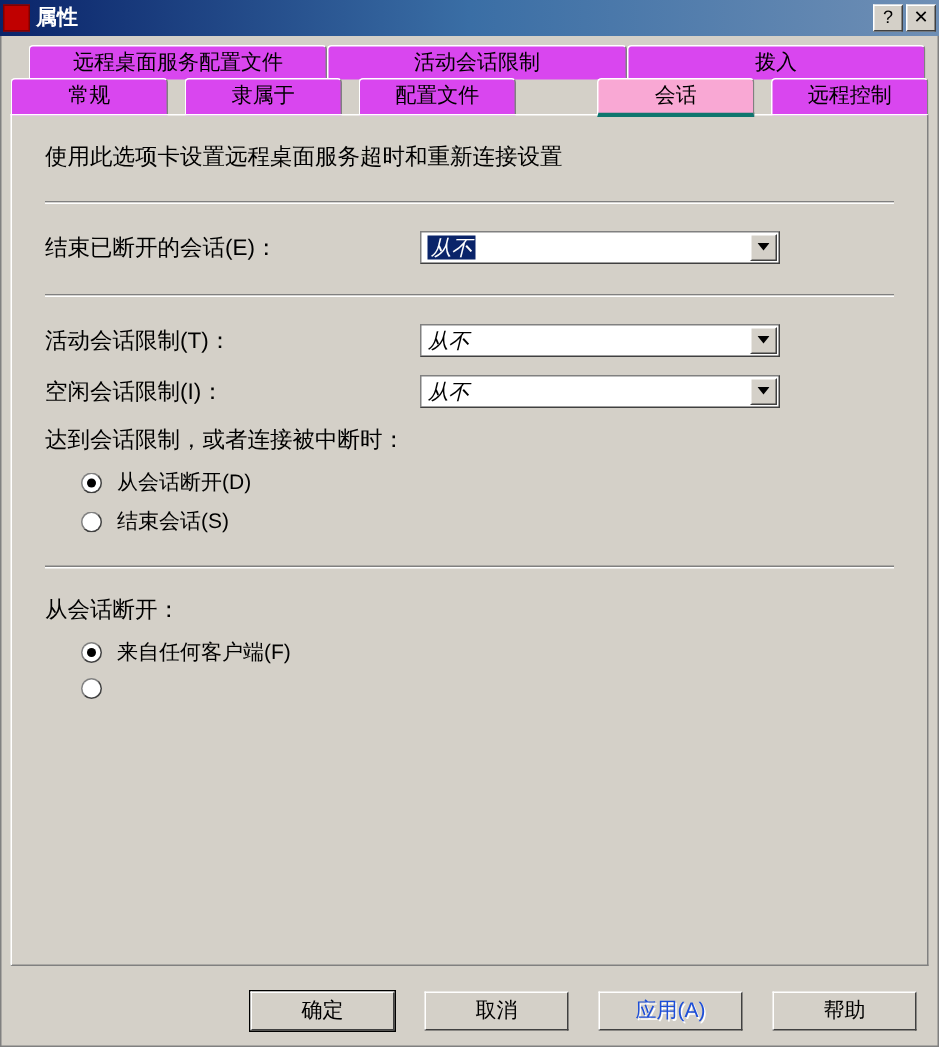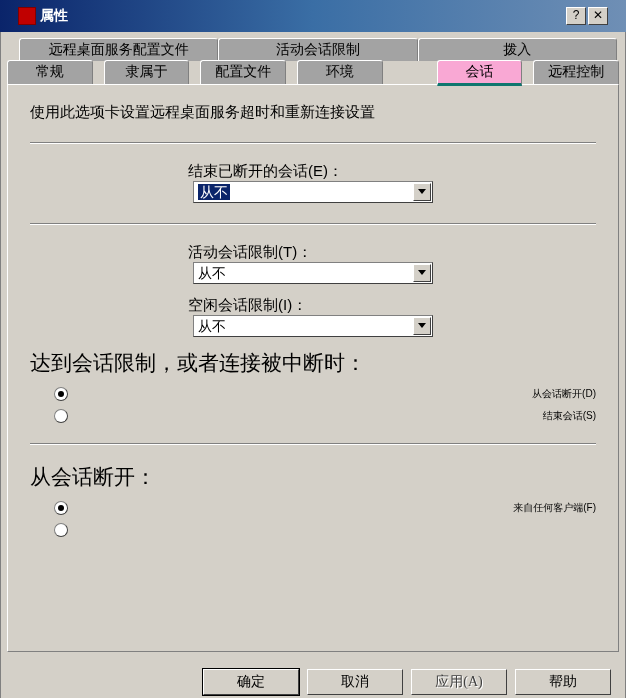--- a/index.html
+++ b/index.html
@@ -9,21 +9,21 @@
       background: #d4d0c8;
       width: 626px;
       height: 698px;
       overflow: hidden;
     }
     .titlebar {
       height: 24px;
       background: linear-gradient(to right, #0a246a, #3a6ea5, #6f8fb5);
       display: flex;
       align-items: center;
-      padding: 16px;
+      padding: 0;
     }
     .titlebar-icon {
       width: 18px; height: 18px;
       background: #c00000;
       border: 1px solid #800000;
       margin: 0 4px 0 2px;
     }
     .title-text {
       color: #fff;
       font-weight: bold;
@@ -55,21 +55,21 @@
     .tabstrip { position: relative; }
     .tabrow { display: flex; }
     .tabrow.top { margin-left: 12px; margin-right: 2px; }
     .tabrow.bottom { margin-top: -1px; gap: 11px; }
     .tab {
       border: 1px solid #808080;
       border-bottom: none;
       border-top-left-radius: 3px;
       border-top-right-radius: 3px;
       border-top-color: #fff; border-left-color: #fff;
-      background: #a3a3a3;
+      background: #d946ef;
       padding: 2px 0 2px 0;
       text-align: center;
       font-size: 14px;
       cursor: pointer;
       position: relative;
     }
     .tabrow.top .tab { flex: 1; }
     .tabrow.bottom .tab { flex: 1; }
     .tab.active {
       background: #f9a8d4;
@@ -89,84 +89,83 @@
     .desc { font-size: 15px; }
     hr.sep {
       border: none;
       border-top: 1px solid #808080;
       border-bottom: 1px solid #fff;
       margin: 20px 0 18px 0;
     }
     .row {
       display: flex; align-items: center;
       margin-bottom: 12px;
-      flex-direction: column;
     }
     .lbl { width: 250px; font-size: 15px; }
     .dd-wrap { width: 240px; position: relative; }
     .dd {
       width: 100%;
       height: 22px;
       border: 1px solid #404040;
       border-top-color: #808080; border-left-color: #808080;
       background: #fff;
       font-size: 14px;
       padding: 0 20px 0 4px;
       line-height: 20px;
       cursor: pointer;
       position: relative;
+      font-style: italic;
     }
     .dd.selected span.valtext {
       background: #0a246a; color: #fff;
       padding: 0 2px;
     }
     .dd .chev {
       position: absolute; right: 1px; top: 1px;
       width: 18px; height: 18px;
       background: #d4d0c8;
       border: 1px solid #404040;
       border-top-color: #fff; border-left-color: #fff;
       display: flex; align-items: center; justify-content: center;
     }
     .dd .chev svg { width: 8px; height: 6px; }
-    .group-label { font-size: 21px; margin-top: 6px; margin-bottom: 10px; }
+    .group-label { font-size: 15px; margin-top: 6px; margin-bottom: 10px; }
     .radio-row {
       display: flex; align-items: center;
       margin-left: 24px; margin-bottom: 8px;
-      font-size: 10px;
-      justify-content: space-between;
+      font-size: 14px;
     }
     .radio {
       width: 14px; height: 14px; border-radius: 50%;
       border: 1px solid #404040;
       border-top-color: #808080; border-left-color: #808080;
       background: #fff;
       margin-right: 10px;
       display: flex; align-items: center; justify-content: center;
       cursor: pointer;
     }
     .radio.checked::after {
       content: ""; width: 6px; height: 6px; border-radius: 50%;
       background: #000;
     }
     .buttons {
       position: absolute; left: 6px; right: 6px; bottom: 10px;
-      display: flex; justify-content: flex-end; gap: 8px;
+      display: flex; justify-content: flex-end; gap: 20px;
       padding-right: 8px;
     }
     .btn {
       width: 96px; height: 26px;
       background: #d4d0c8;
       border: 1px solid #404040;
       border-top-color: #fff; border-left-color: #fff;
       font-size: 14px;
       cursor: pointer;
     }
     .btn.default { box-shadow: 0 0 0 1px #000; }
-    .btn[disabled] { color: #404040; text-shadow: 1px 1px 0 #fff; cursor: default; font-family: Liberation Serif, serif; }
+    .btn[disabled] { color: #1d4ed8; text-shadow: 1px 1px 0 #fff; cursor: default; }
   </style>
 </head>
 <body>
 
 <div class="titlebar">
   <div class="titlebar-icon"></div>
   <div class="title-text">属性</div>
   <div class="titlebtn">?</div>
   <div class="titlebtn">✕</div>
 </div>
@@ -175,21 +174,20 @@
   <div class="tabstrip">
     <div class="tabrow top">
       <div class="tab">远程桌面服务配置文件</div>
       <div class="tab">活动会话限制</div>
       <div class="tab">拨入</div>
     </div>
     <div class="tabrow bottom">
       <div class="tab">常规</div>
       <div class="tab">隶属于</div>
       <div class="tab">配置文件</div>
-      <div class="tab">环境</div>
       <div class="tab active">会话</div>
       <div class="tab">远程控制</div>
     </div>
   </div>
 
   <div class="tabpanel">
     <div class="desc">使用此选项卡设置远程桌面服务超时和重新连接设置</div>
 
     <hr class="sep">
 

